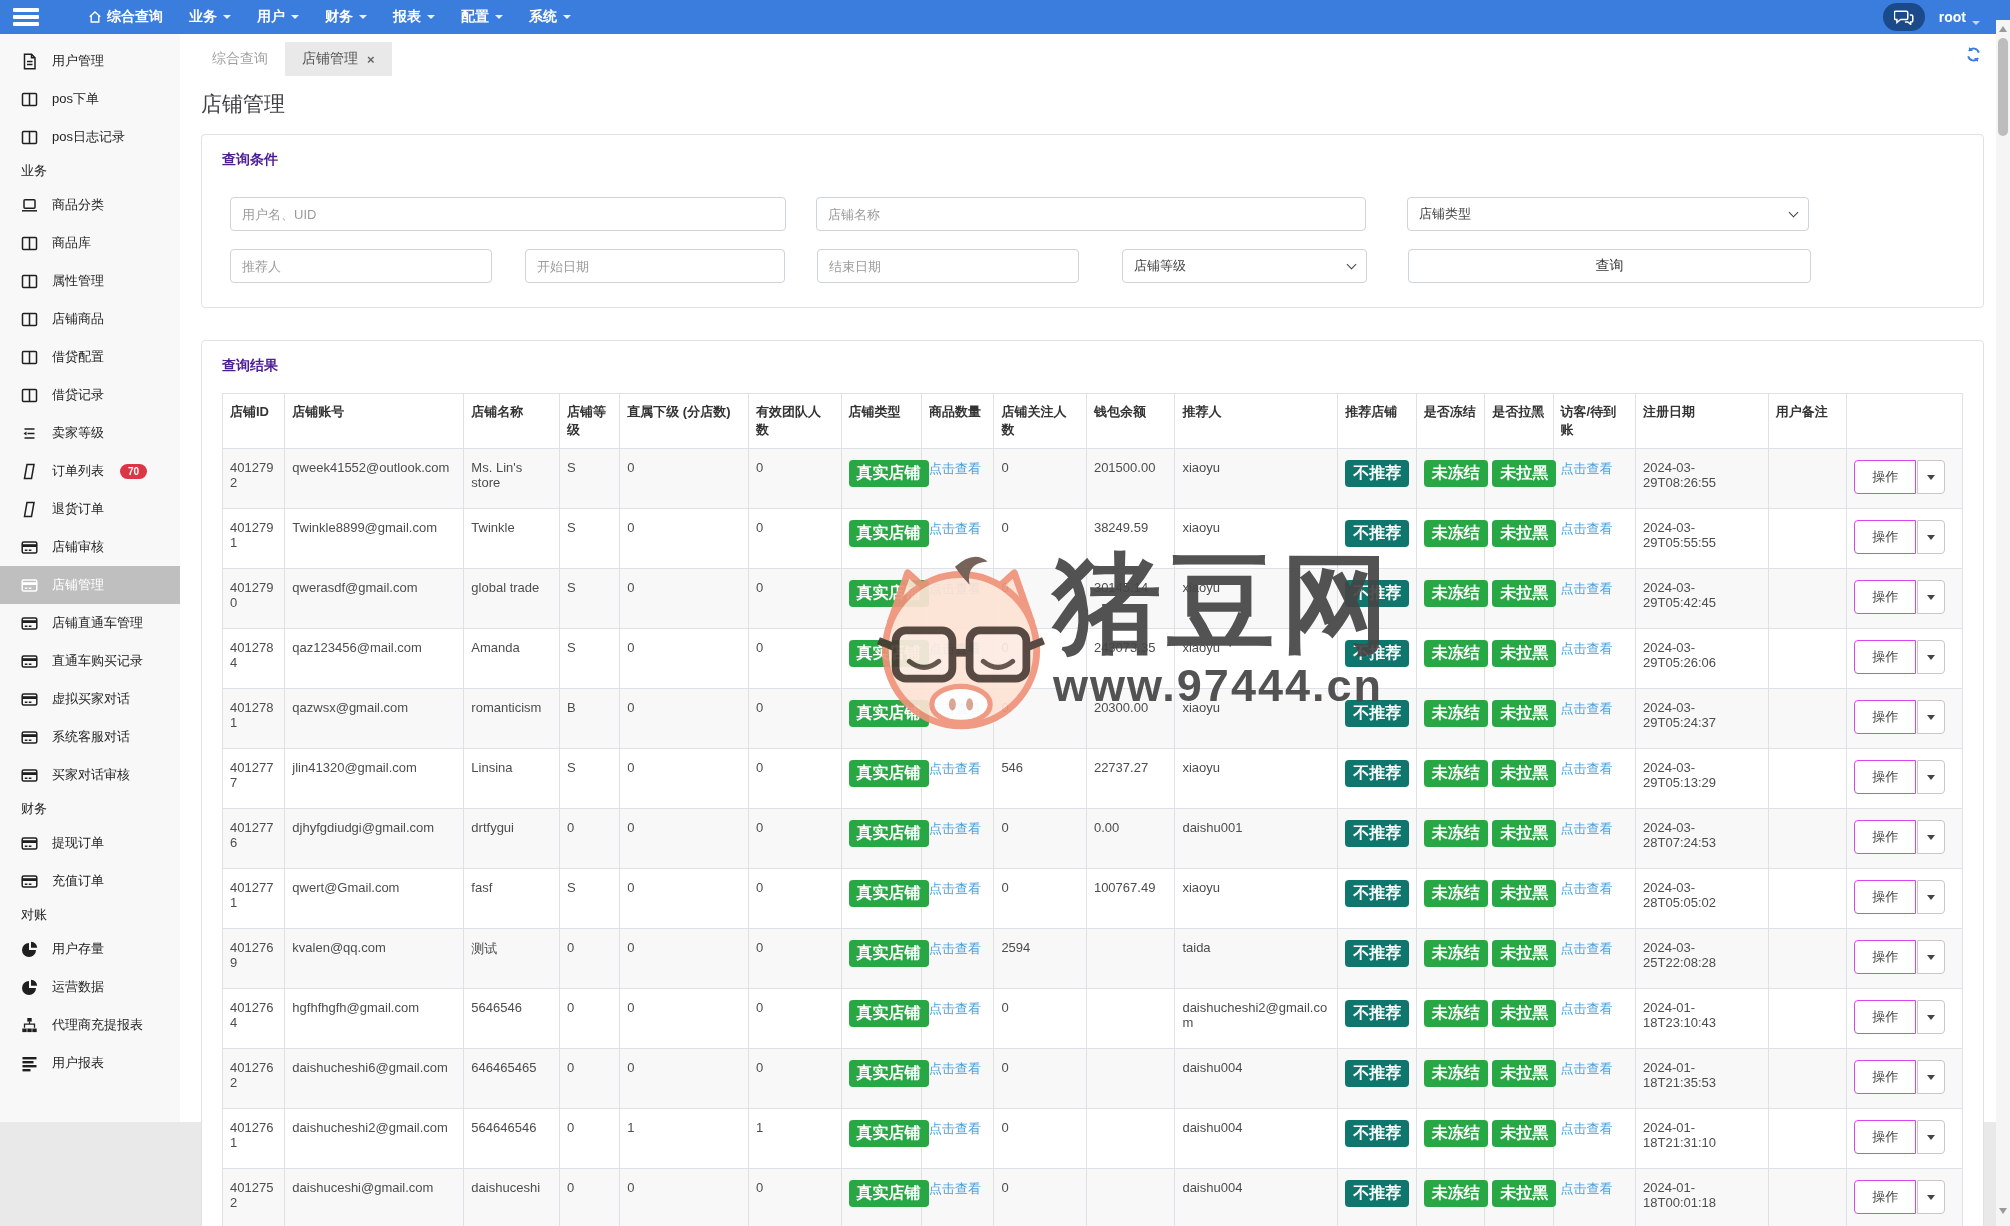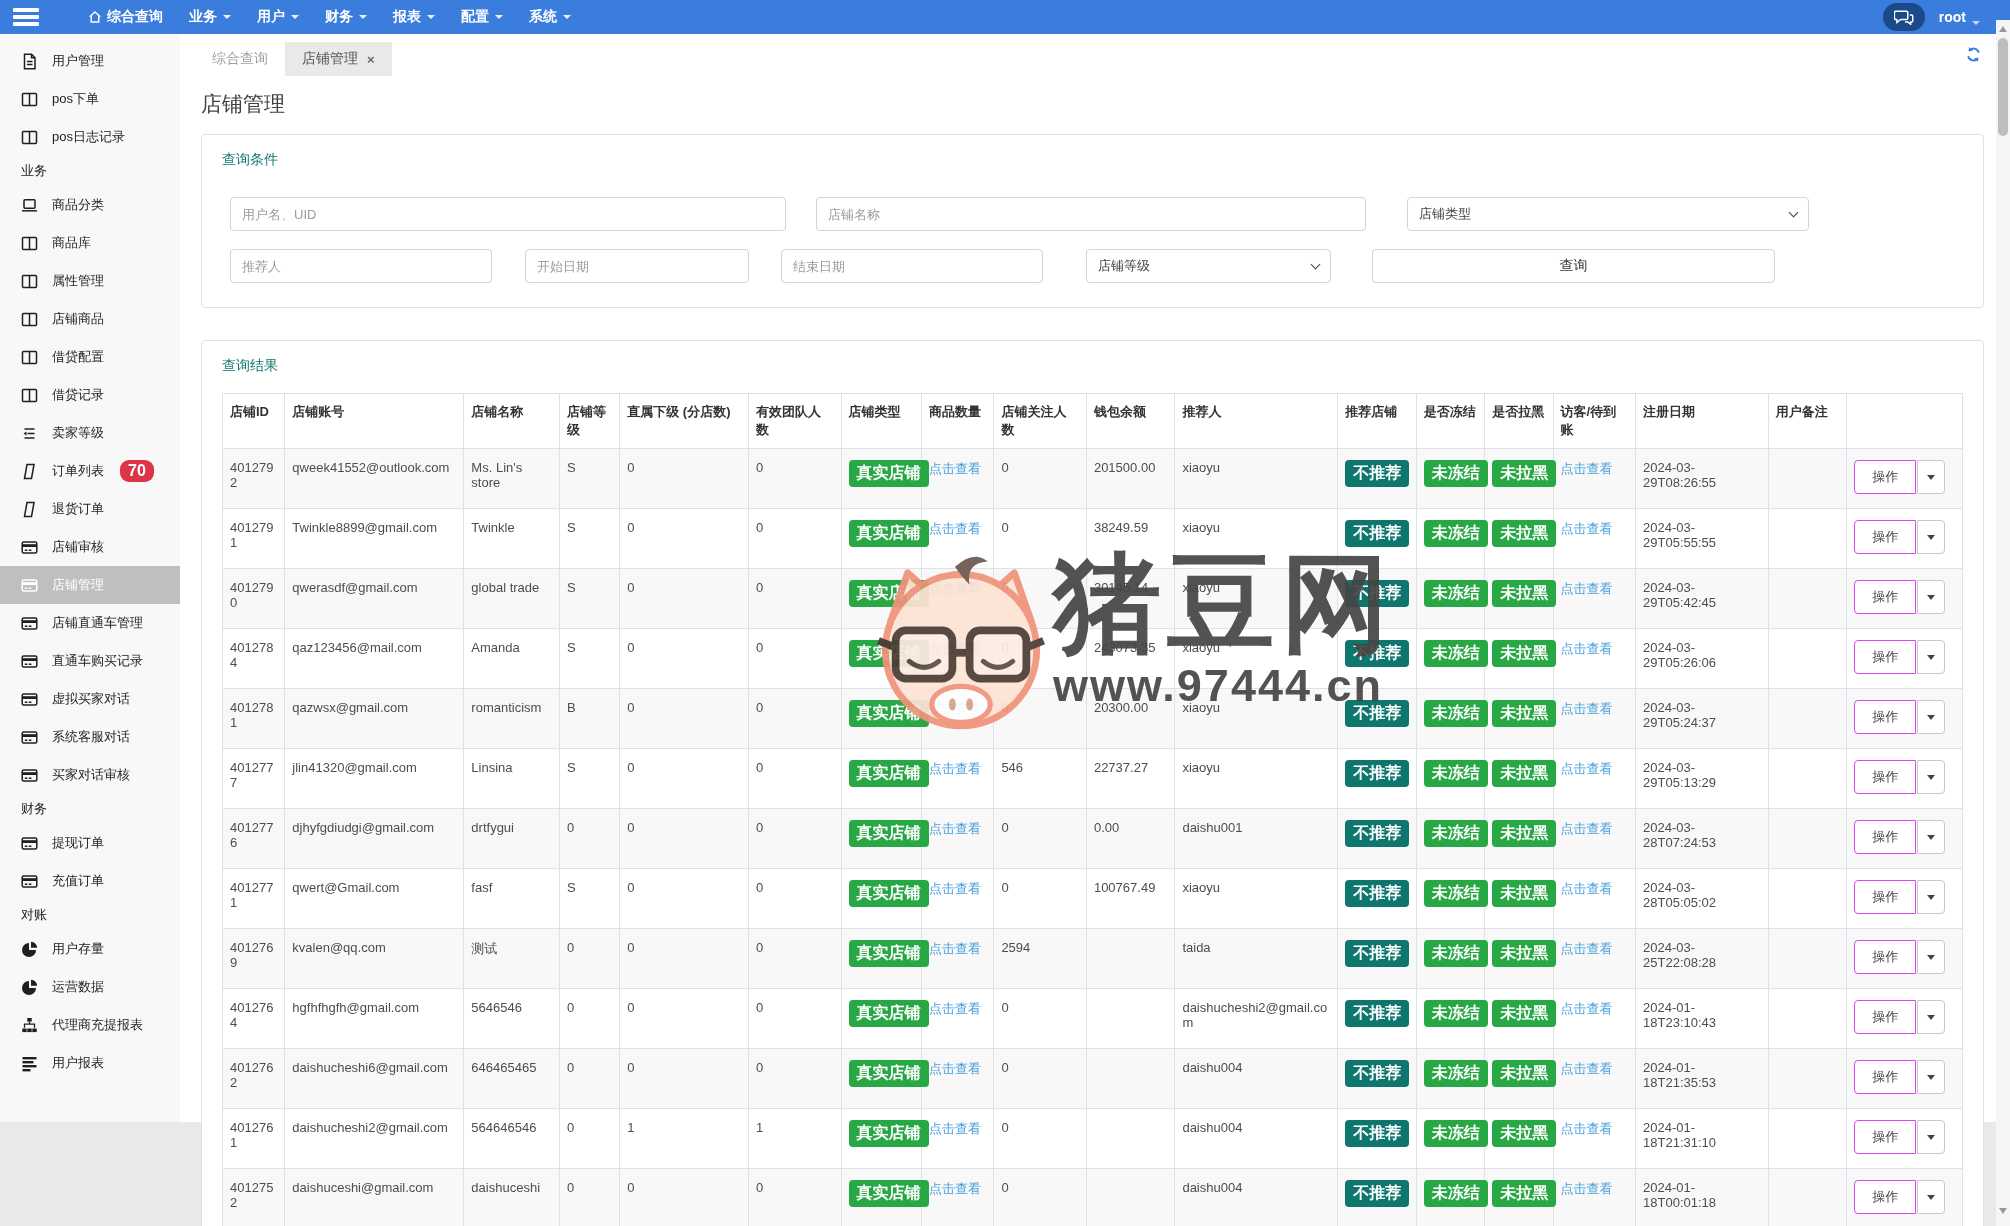--- a/index.html
+++ b/index.html
@@ -20,38 +20,38 @@
   .user-box { display:flex; align-items:flex-end; color:#fff; font-size:14px; font-weight:700; cursor:pointer; }
   .user-box .caret { border-top-color:rgba(255,255,255,.7); }
 
   
   .layout { display:flex; height:1088px; }
   .sidebar { width:180px; background:#f8f8f8; padding-top:8px; flex-shrink:0; }
   .side-item { display:flex; align-items:center; height:38px; padding-left:21px; gap:14px; font-size:13px; color:#1f1f1f; cursor:pointer; }
   .side-item svg { width:17px; height:17px; display:block; flex-shrink:0; }
   .side-item.active { background:#bfbfbf; color:#fff; }
   .side-section { height:30px; line-height:30px; padding-left:21px; font-size:13px; color:#222; }
-  .side-badge { background:#dc3545; color:#fff; font-size:16px; font-weight:700; border-radius:9px; padding:2px 8px; margin-left:2px; }
+  .side-badge { background:#dc3545; color:#fff; font-size:10px; font-weight:700; border-radius:9px; padding:2px 8px; margin-left:2px; }
 
   .main { flex:1; background:#fff; position:relative; padding:8px 24px 0 15px; }
 
   
   .tab-bar { display:flex; align-items:center; }
   .tab { font-size:14px; padding:8px 17px; color:#9e9e9e; cursor:pointer; display:flex; align-items:center; }
   .tab.active { background:#e9e9e9; color:#555; }
   .tab-close { margin-left:9px; color:#666; font-weight:700; font-size:13px; line-height:1; cursor:pointer; }
   .refresh-btn { position:absolute; right:28px; top:12px; cursor:pointer; }
   .refresh-btn svg { width:17px; height:17px; display:block; }
 
   .page-title { font-size:21px; color:#3f4044; margin:14px 0 16px 6px; font-weight:400; }
 
   
   .card { border:1px solid #dee2e6; border-radius:4px; margin:0 2px 0 6px; background:#fff; }
   .card + .card { margin-top:32px; }
-  .card-title { font-size:14px; font-weight:400; color:#0f766e; padding:16px 20px 4px; }
+  .card-title { font-size:14px; font-weight:700; color:#4c1d95; padding:16px 20px 4px; }
   .card-body { padding:6px 28px 24px; }
 
   .form-row { display:flex; margin-top:18px; }
   .inp { height:34px; border:1px solid #ced4da; border-radius:4px; padding:0 11px; font-size:13px; color:#1d4ed8; background:#fff; outline:none; font-family:inherit; }
   .inp::placeholder { color:#9b9b9b; }
   .selbox { height:34px; border:1px solid #ced4da; border-radius:4px; padding:0 11px; font-size:13px; color:#444; background:#fff; display:flex; align-items:center; justify-content:space-between; cursor:pointer; }
   .sel-caret { border:solid #444; border-width:0 1.8px 1.8px 0; padding:3px; transform:rotate(45deg); margin-top:-4px; }
   .btn-query { height:34px; border:1px solid #ced4da; border-radius:4px; background:#fff; color:#333; font-size:14px; cursor:pointer; font-family:inherit; }
 
   
@@ -416,21 +416,21 @@
         <div class="form-row">
           <input class="inp" style="width: 556px;" placeholder="用户名、UID">
           <input class="inp" style="width: 550px; margin-left: 30px;" placeholder="店铺名称">
           <div class="selbox" style="width:402px; margin-left:41px">
             <span>店铺类型</span>
             <span class="sel-caret"></span>
           </div>
         </div>
         <div class="form-row">
           <input class="inp" style="width: 262px;" placeholder="推荐人">
-          <input class="inp" style="width: 224px; margin-left: 33px;" placeholder="开始日期">
+          <input class="inp" style="width: 260px; margin-left: 33px;" placeholder="开始日期">
           <input class="inp" style="width: 262px; margin-left: 32px;" placeholder="结束日期">
           <div class="selbox" style="width:245px; margin-left:43px">
             <span>店铺等级</span>
             <span class="sel-caret"></span>
           </div>
           <button class="btn-query" style="width:403px; margin-left:41px">查询</button>
         </div>
       </div>
     </div>
 

